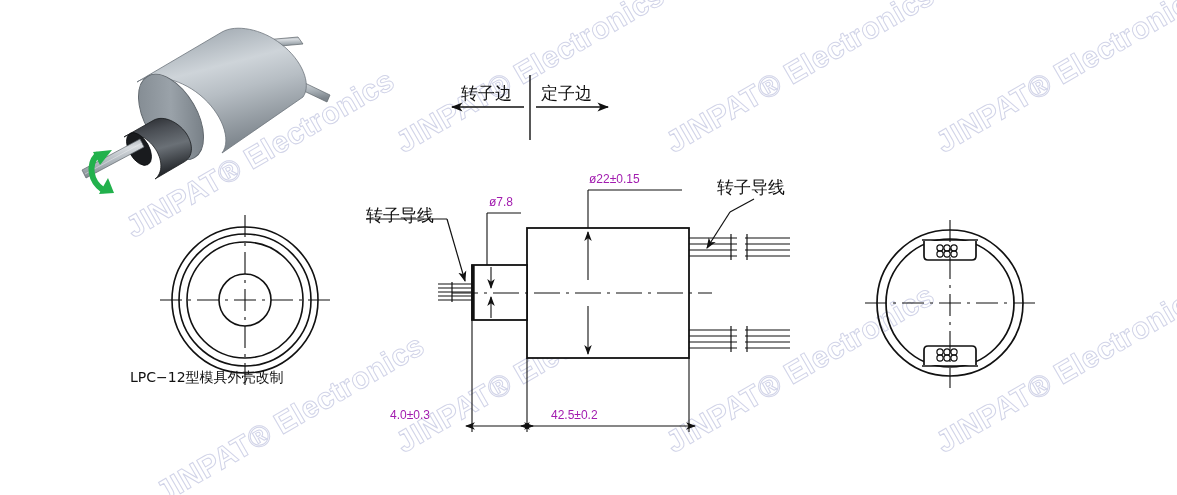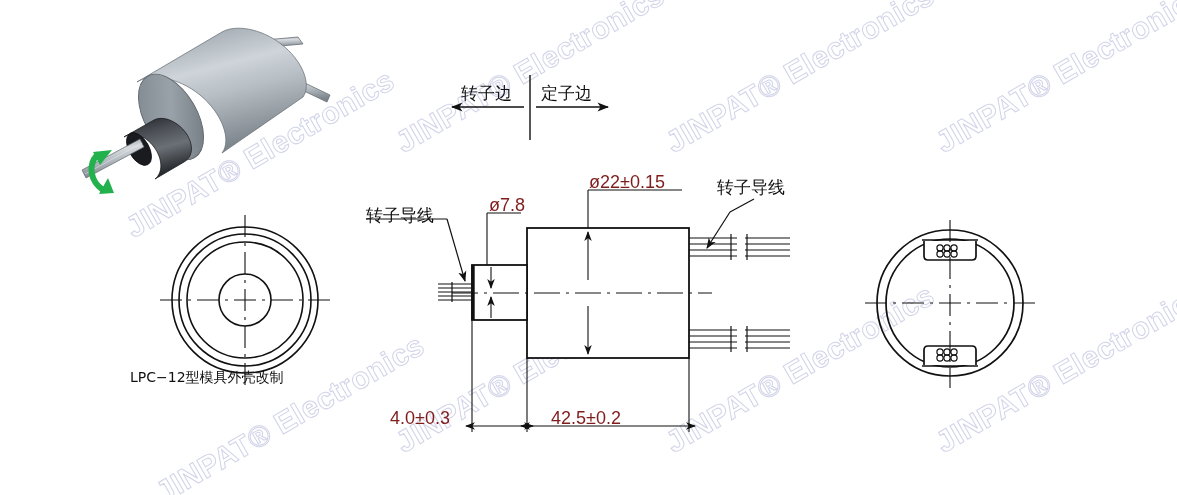--- a/index.html
+++ b/index.html
@@ -6,21 +6,21 @@
   body{width:1177px;height:495px;position:relative;overflow:hidden;
        font-family:"Liberation Sans","DejaVu Sans",sans-serif;color:#1a1a1a;}
   #stage{position:absolute;left:0;top:0;width:1177px;height:495px;}
   svg{display:block;}
   .wm{position:absolute;color:#c9cce4;opacity:.85;font-size:30px;
       font-family:"Liberation Sans","DejaVu Sans",sans-serif;font-weight:700;
       white-space:nowrap;letter-spacing:.5px;
       -webkit-text-stroke:1px #c9cce4;color:transparent;
       transform-origin:0 0;pointer-events:none;user-select:none;}
   .label{position:absolute;white-space:nowrap;font-size:17px;color:#111;}
-  .dimtxt{position:absolute;white-space:nowrap;font-size:18px;color:#7f1d1d;
+  .dimtxt{position:absolute;white-space:nowrap;font-size:12px;color:#a21caf;
           font-family:"Liberation Sans","DejaVu Sans",sans-serif;}
   .cntxt{font-family:"DejaVu Sans","Liberation Sans",sans-serif;}
   #wm-layer{position:absolute;left:0;top:0;width:1177px;height:495px;overflow:hidden;z-index:1;}
   #draw-layer{position:absolute;left:0;top:0;width:1177px;height:495px;z-index:2;}
   #text-layer{position:absolute;left:0;top:0;width:1177px;height:436px;z-index:3;}
 </style>
 </head>
 <body>
 
 <div id="stage">

